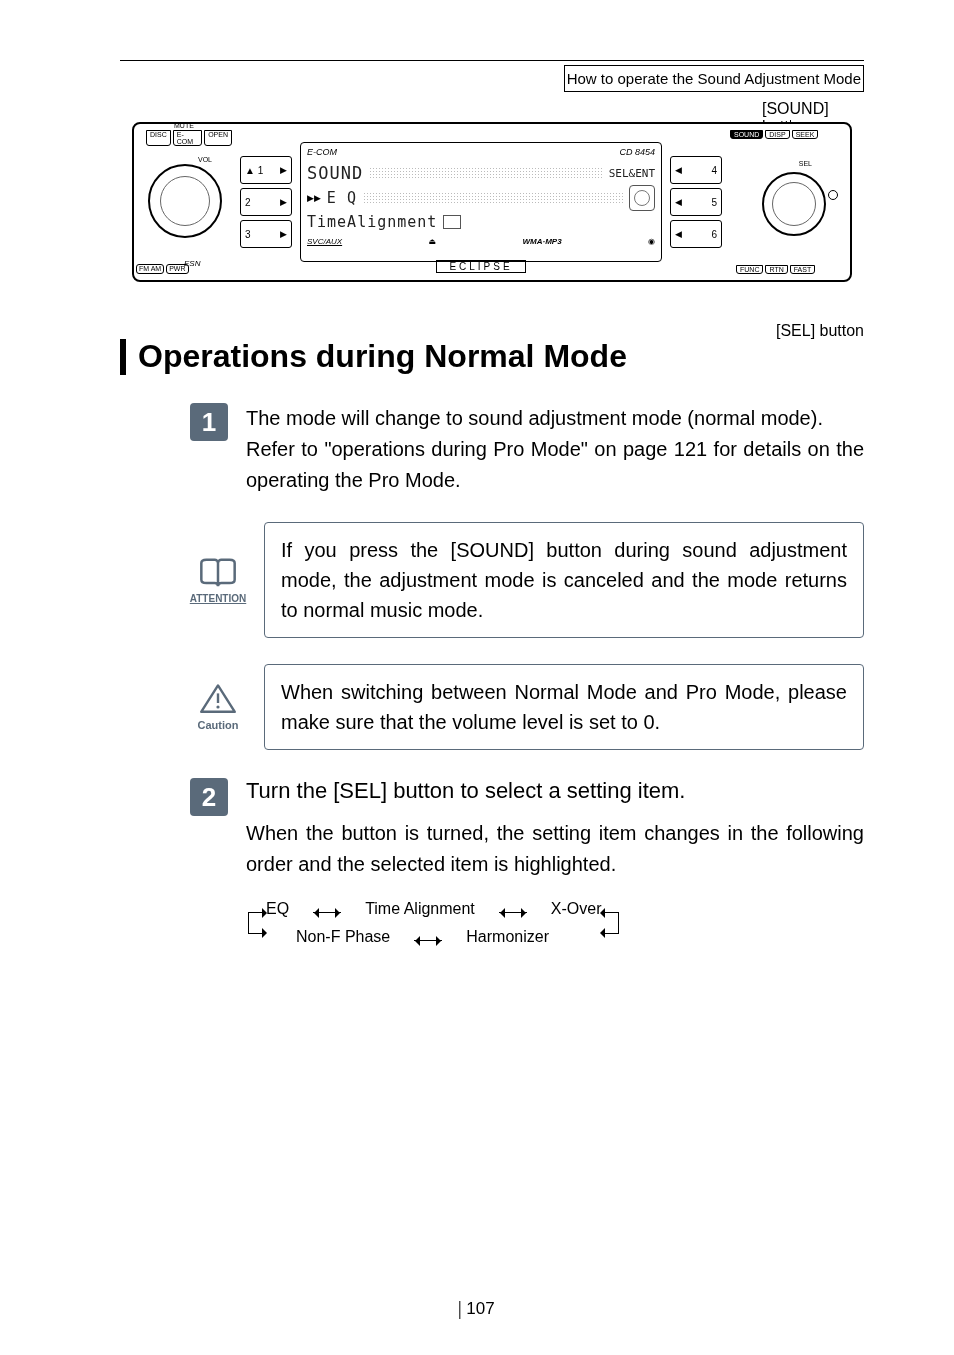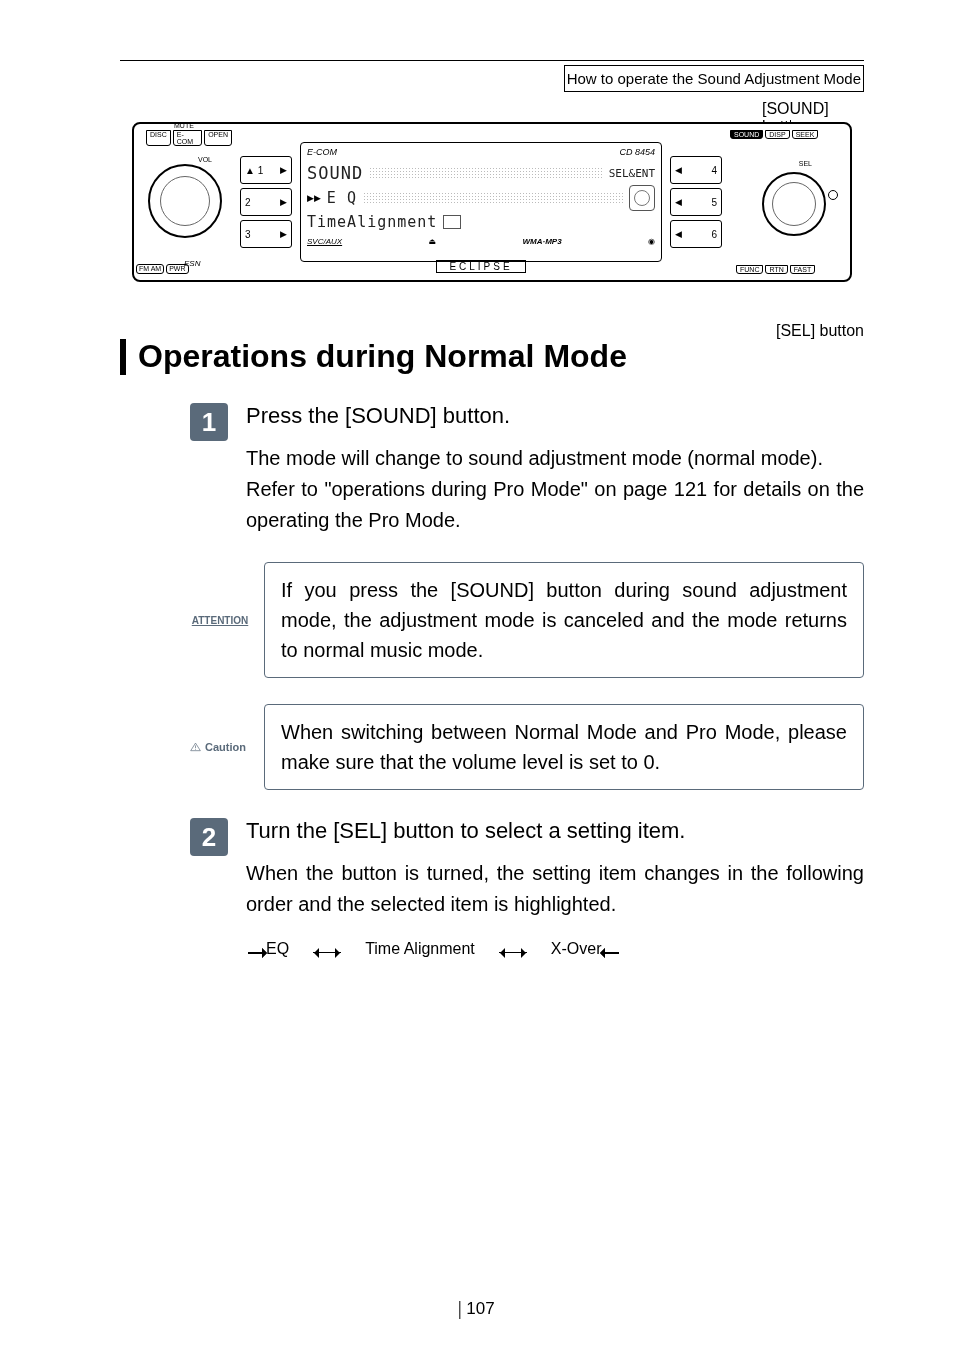--- a/index.html
+++ b/index.html
@@ -63,21 +63,21 @@
 
   
   .step { display: flex; gap: 18px; margin-top: 28px; }
   .step-num { width: 38px; height: 38px; background: #5a6a7a; color: #fff; font-size: 26px; font-weight: bold; border-radius: 4px; display: flex; align-items: center; justify-content: center; flex-shrink: 0; }
   .step-body { flex: 1; }
   .step-title { font-size: 22px; margin-bottom: 14px; }
   .step-text { font-size: 20px; line-height: 1.55; text-align: justify; }
 
   
   .note { display: flex; gap: 18px; margin-top: 26px; align-items: stretch; }
-  .note-icon { width: 56px; display: flex; flex-direction: row; align-items: center; justify-content: center; gap: 4px; color: #5a6a7a; flex-shrink: 0; }
+  .note-icon { width: 56px; display: flex; flex-direction: column; align-items: center; justify-content: center; gap: 4px; color: #5a6a7a; flex-shrink: 0; }
   .note-icon svg { width: 40px; height: 32px; }
   .note-icon-label { font-size: 10px; font-weight: bold; color: #5a6a7a; text-decoration: underline; }
   .note-box { flex: 1; border: 1px solid #5a6a7a; border-radius: 4px; padding: 12px 16px; font-size: 20px; line-height: 1.5; text-align: justify; }
   .caution-icon-label { font-size: 11px; font-weight: bold; color: #5a6a7a; }
   .arrow-lr { display: inline-block; position: relative; width: 36px; height: 10px; }
   .arrow-lr::before { content: ""; position: absolute; left: 4px; right: 4px; top: 4px; border-top: 1px solid #000; }
   .arrow-lr::after { content: ""; position: absolute; right: 0; top: 0; border: 5px solid transparent; border-left-color: #000; }
   .arrow-lr .lhead { position: absolute; left: 0; top: 0; border: 5px solid transparent; border-right-color: #000; }
   .flow-wrap { position: relative; margin-left: 20px; }
   .flow-line1, .flow-line2 { display: flex; align-items: flex-end; gap: 20px; }
@@ -207,21 +207,20 @@
   </div>
 
   <div class="h-bar">
     <div class="h-mark"></div>
     <div class="h-title">Operations during Normal Mode</div>
   </div>
 
   <div class="step" style="margin-left:70px;">
     <div class="step-num">1</div>
     <div class="step-body">
-      <div class="step-title">Press the [SOUND] button.</div>
       <div class="step-text">The mode will change to sound adjustment mode (normal mode).</div>
       <div class="step-text">Refer to "operations during Pro Mode" on page 121 for details on the operating the Pro Mode.</div>
     </div>
   </div>
 
   <div class="note" style="margin-left:70px;">
     <div class="note-icon">
       <svg viewBox="0 0 48 36">
           <path d="M4 6 C4 3 7 2 10 2 L20 2 C22 2 24 4 24 6 C24 4 26 2 28 2 L38 2 C41 2 44 3 44 6 L44 26 C44 29 41 30 38 30 L28 30 C26 30 24 32 24 34 C24 32 22 30 20 30 L10 30 C7 30 4 29 4 26 Z M24 6 L24 34" fill="none" stroke="#5a6a7a" stroke-width="3"></path>
         </svg>
@@ -254,20 +253,27 @@
           <span>EQ</span>
           <span class="arrow-lr">
               <span class="lhead"></span>
             </span>
           <span>Time Alignment</span>
           <span class="arrow-lr">
               <span class="lhead"></span>
             </span>
           <span>X-Over</span>
         </div>
+        <div class="flow-line2" style="margin-top:10px;padding-left:30px;">
+          <span>Non-F Phase</span>
+          <span class="arrow-lr">
+              <span class="lhead"></span>
+            </span>
+          <span>Harmonizer</span>
+        </div>
         <div class="bracket-right"></div>
       </div>
 
     </div>
   </div>
 
   <div class="page-num">
     <span class="page-num-bar"></span><span>107</span>
   </div>
 

